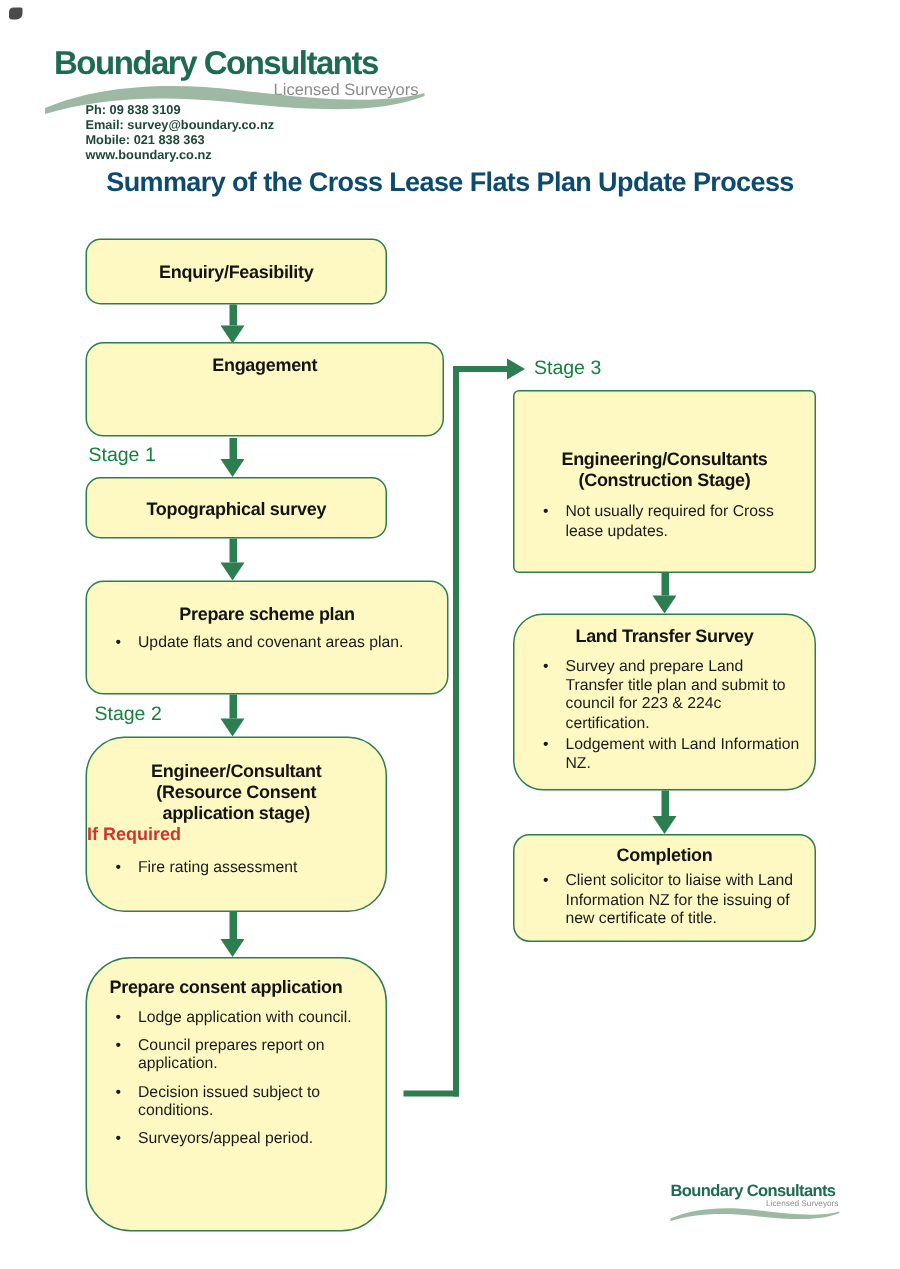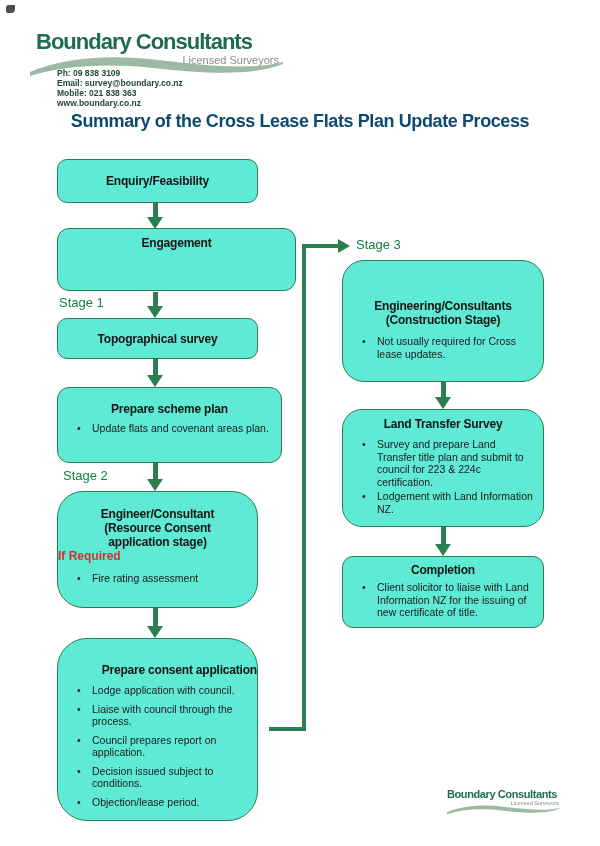--- a/index.html
+++ b/index.html
@@ -16,21 +16,21 @@
     font-size:22px; font-weight:bold; letter-spacing:-1px; color:#1e6b53; }
   .logo-tagline { position:absolute; left:36px; top:54px; width:243px;
     text-align:right; font-size:11px; color:#8b8b8b; }
   .swoosh { position:absolute; left:28px; top:52px; width:256px; height:30px; }
   .contact { position:absolute; left:57px; top:68px; font-size:8.5px;
     font-weight:bold; color:#1f4737; line-height:10px; }
   .doc-title { position:absolute; left:0; top:111px; width:600px;
     text-align:center; font-size:18px; font-weight:bold;
     letter-spacing:-0.4px; color:#0c4a6e; }
   
-  .fbox { position:absolute; background:#5eead4; border:1.4px solid #2c7d4f; }
+  .fbox { position:absolute; background:#fef9c3; border:1.4px solid #2c7d4f; }
   .fbox .box-title { font-size:12px; font-weight:bold; text-align:center;
     line-height:14px; letter-spacing:-0.2px; color:#141414; }
   .fbox .bullet { position:relative; padding-left:34px; padding-right:8px;
     margin-top:6px; font-size:10.5px; line-height:12.5px; color:#1a1a1a; }
   .fbox .bullet::before { content:"\2022"; position:absolute; left:19px; top:0; }
   .center-v { display:flex; align-items:center; justify-content:center; }
   .cond { font-size:12px; font-weight:bold; 
     line-height:14px; color:#d23230; }
   
   .stage { position:absolute; font-size:13px; font-weight:normal; color:#15803d; }
@@ -93,21 +93,21 @@
 
   <div class="fbox center-v" style="left:57px; top:318px; width:201px; height:41px; border-radius:10px;">
     <div class="box-title">Topographical survey</div>
   </div>
 
   <div class="arrow" style="left:147px; top:359px; height:28px;">
     <div class="shaft"></div>
     <div class="head"></div>
   </div>
 
-  <div class="fbox" style="left:57px; top:387px; width:225px; height:76px; border-radius:12px; padding-top:14px;">
+  <div class="fbox" style="left:57px; top:387px; width:242px; height:76px; border-radius:12px; padding-top:14px;">
     <div class="box-title">Prepare scheme plan</div>
     <div class="bullet">Update flats and covenant areas plan.</div>
   </div>
 
   <div class="stage" style="left:63px; top:468px;">Stage 2</div>
   <div class="arrow" style="left:147px; top:463px; height:28px;">
     <div class="shaft"></div>
     <div class="head"></div>
   </div>
 
@@ -118,35 +118,34 @@
     <div class="cond">If Required</div>
     <div class="bullet" style="margin-top:9px;">Fire rating assessment</div>
   </div>
 
   <div class="arrow" style="left:147px; top:608px; height:30px;">
     <div class="shaft"></div>
     <div class="head"></div>
   </div>
 
   <div class="fbox" style="left:57px; top:638px; width:201px; height:183px; border-radius:30px; padding-top:12px;">
-    <div class="box-title" style="text-align:right; padding-left:15px;margin-top:12px;">Prepare consent application</div>
+    <div class="box-title" style="text-align:left; padding-left:15px;">Prepare consent application</div>
     <div class="bullet" style="margin-top:7px;">Lodge application with council.</div>
-    <div class="bullet">Liaise with council through the process.</div>
     <div class="bullet">Council prepares report on application.</div>
     <div class="bullet">Decision issued subject to conditions.</div>
-    <div class="bullet">Objection/lease period.</div>
+    <div class="bullet">Surveyors/appeal period.</div>
   </div>
 
   <div class="cbar" style="left:269px; top:727px; width:37px; height:4px;"></div>
   <div class="cbar" style="left:302px; top:244px; width:4px; height:487px;"></div>
   <div class="cbar" style="left:302px; top:244px; width:38px; height:4px;"></div>
   <div class="rhead" style="left:338px; top:239px;"></div>
   <div class="stage" style="left:356px; top:237px;">Stage 3</div>
 
-  <div class="fbox" style="left:342px; top:260px; width:202px; height:122px; border-radius:22px; padding-top:38px;">
+  <div class="fbox" style="left:342px; top:260px; width:202px; height:122px; border-radius:4px; padding-top:38px;">
     <div class="box-title">Engineering/Consultants</div>
     <div class="box-title">(Construction Stage)</div>
     <div class="bullet" style="margin-top:8px;">Not usually required for Cross lease updates.</div>
   </div>
 
   <div class="arrow" style="left:435px; top:382px; height:27px;">
     <div class="shaft"></div>
     <div class="head"></div>
   </div>
 

